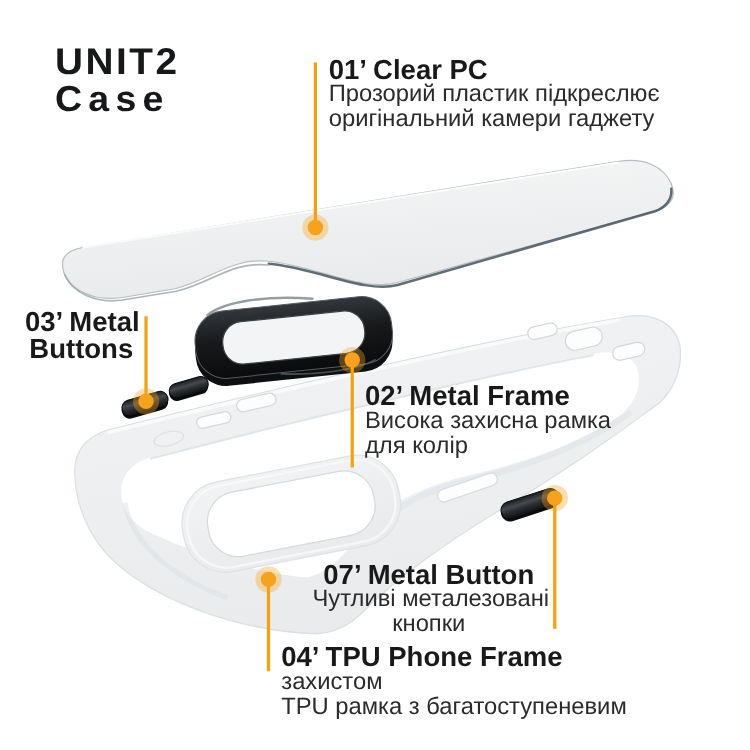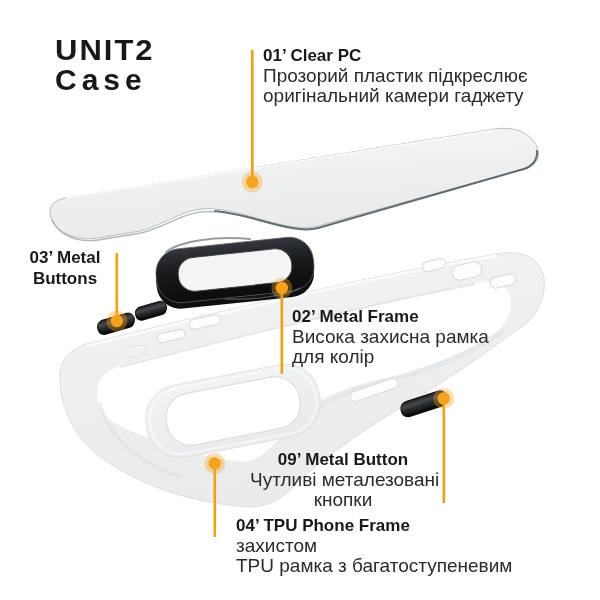--- a/index.html
+++ b/index.html
@@ -1,23 +1,23 @@
 <!DOCTYPE html>
 <html><head>
 <meta charset="utf-8">
 <style>
   html,body{margin:0;padding:0;background:#ffffff;}
   .stage{position:relative;width:600px;height:600px;background:#ffffff;overflow:hidden;
          font-family:"Liberation Sans", sans-serif;}
   .stage svg{position:absolute;left:0;top:0;}
-  .logo{position:absolute;left:44px;top:34px;color:#17181a;margin-left:11px;}
+  .logo{position:absolute;left:44px;top:34px;color:#17181a;}
   .logo .l1{font-size:31px;font-weight:bold;letter-spacing:2px;line-height:31px;transform:scaleY(.96);}
   .logo .l2{font-size:30px;font-weight:bold;letter-spacing:5px;line-height:30px;transform:scaleY(.96);}
   .callout{position:absolute;}
-  .co-title{font-size:17px;font-weight:bold;color:#191919;line-height:21px;white-space:nowrap;}
+  .co-title{font-size:22px;font-weight:bold;color:#191919;line-height:21px;white-space:nowrap;}
   .co-line{font-size:19px;color:#2b2b2b;line-height:19.5px;white-space:nowrap;}
   .right{text-align:center;}
 </style>
 </head>
 <body>
 
 <div class="stage">
 
   <svg width="600" height="600" viewBox="0 0 600 600">
     <defs>
@@ -167,24 +167,24 @@
     <div class="co-title">Buttons</div>
   </div>
 
   <div class="callout" style="left:292px;top:306px;">
     <div class="co-title">02’ Metal Frame</div>
     <div class="co-line">Висока захисна рамка</div>
     <div class="co-line">для колір</div>
   </div>
 
   <div class="callout right" style="left:250px;top:449px;width:186px;">
-    <div class="co-title">09’ Metal Button</div>
+    <div class="co-title">07’ Metal Button</div>
     <div class="co-line">Чутливі металезовані</div>
     <div class="co-line">кнопки</div>
   </div>
 
-  <div class="callout" style="left:236px;top:515px;">
+  <div class="callout" style="left:225px;top:515px;">
     <div class="co-title">04’ TPU Phone Frame</div>
     <div class="co-line">захистом</div>
     <div class="co-line">TPU рамка з багатоступеневим</div>
   </div>
 
 </div>
 
 </body></html>

